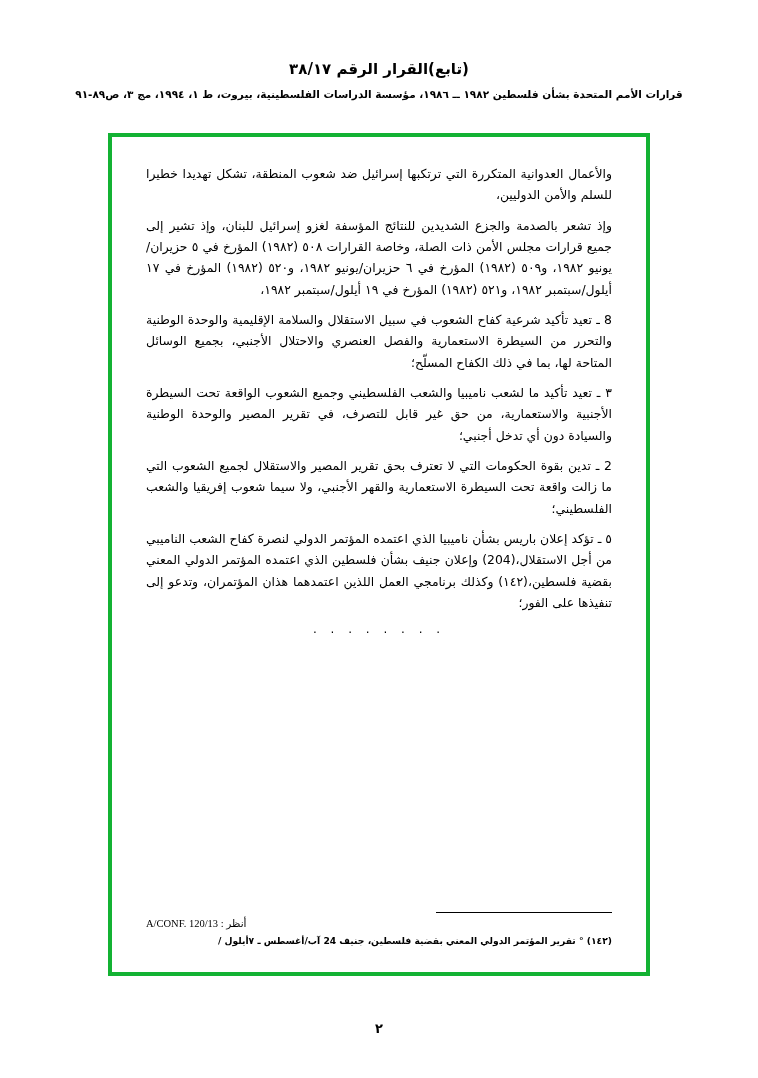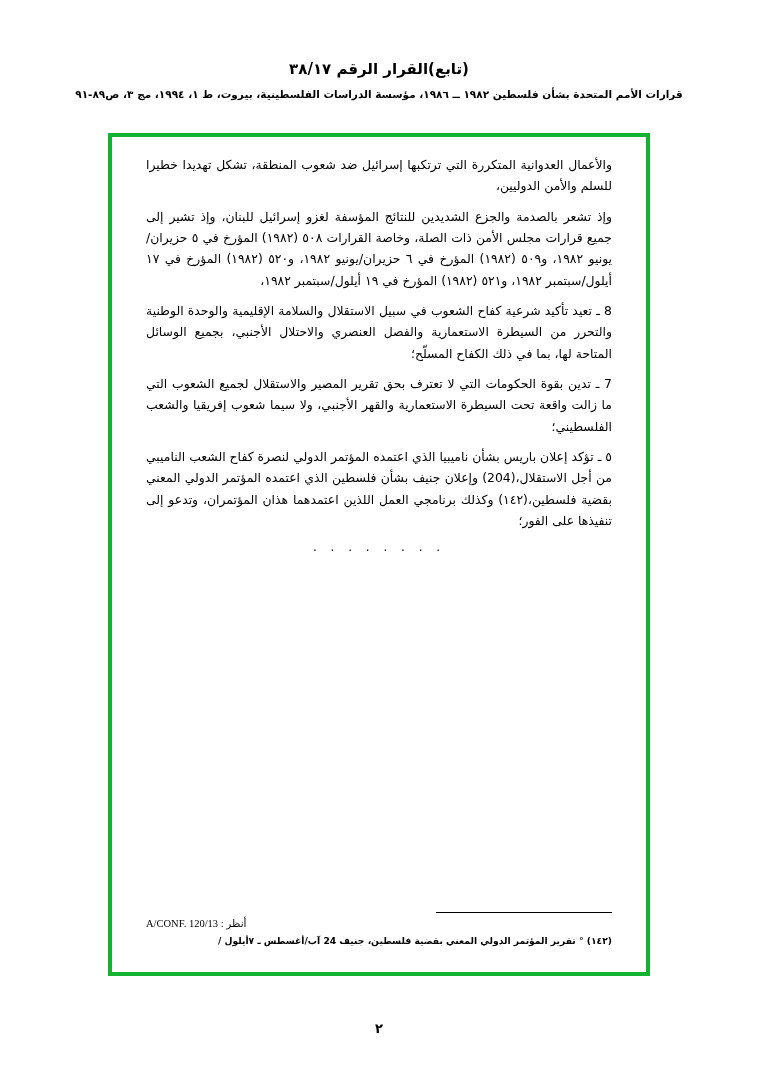--- a/index.html
+++ b/index.html
@@ -59,21 +59,21 @@
   }
   .body-text p {
     margin: 0 0 9px 0;
     font-size: 12.4px;
     line-height: 1.72;
     text-align: justify;
     text-align-last: right;
     direction: rtl;
   }
   .body-text p.first {
-    margin-top: 1px;
+    margin-top: 10px;
   }
   .dots {
     text-align: center;
     letter-spacing: 5px;
     font-size: 12px;
     margin: 6px 0 10px 0;
     direction: rtl;
   }
   .footnote-area {
     position: absolute;
@@ -121,21 +121,22 @@
     <div class="doc-title">(تابع)القرار الرقم ٣٨/١٧</div>
     <div class="doc-subtitle">قرارات الأمم المتحدة بشأن فلسطين ١٩٨٢ ــ ١٩٨٦، مؤسسة الدراسات الفلسطينية، بيروت، ط ١، ١٩٩٤، مج ٣، ص٨٩-٩١</div>
   </div>
 
   <div class="frame">
     <div class="frame-inner">
       <div class="body-text">
         <p class="first">والأعمال العدوانية المتكررة التي ترتكبها إسرائيل ضد شعوب المنطقة، تشكل تهديدا خطيرا للسلم والأمن الدوليين،</p>
         <p>وإذ تشعر بالصدمة والجزع الشديدين للنتائج المؤسفة لغزو إسرائيل للبنان، وإذ تشير إلى جميع قرارات مجلس الأمن ذات الصلة، وخاصة القرارات ٥٠٨ (١٩٨٢) المؤرخ في ٥ حزيران/ يونيو ١٩٨٢، و٥٠٩ (١٩٨٢) المؤرخ في ٦ حزيران/يونيو ١٩٨٢، و٥٢٠ (١٩٨٢) المؤرخ في ١٧ أيلول/سبتمبر ١٩٨٢، و٥٢١ (١٩٨٢) المؤرخ في ١٩ أيلول/سبتمبر ١٩٨٢،</p>
         <p>8 ـ تعيد تأكيد شرعية كفاح الشعوب في سبيل الاستقلال والسلامة الإقليمية والوحدة الوطنية والتحرر من السيطرة الاستعمارية والفصل العنصري والاحتلال الأجنبي، بجميع الوسائل المتاحة لها، بما في ذلك الكفاح المسلّح؛</p>
-        <p>7 ـ تدين بقوة الحكومات التي لا تعترف بحق تقرير المصير والاستقلال لجميع الشعوب التي ما زالت واقعة تحت السيطرة الاستعمارية والقهر الأجنبي، ولا سيما شعوب إفريقيا والشعب الفلسطيني؛</p>
+        <p>٣ ـ تعيد تأكيد ما لشعب ناميبيا والشعب الفلسطيني وجميع الشعوب الواقعة تحت السيطرة الأجنبية والاستعمارية، من حق غير قابل للتصرف، في تقرير المصير والوحدة الوطنية والسيادة دون أي تدخل أجنبي؛</p>
+        <p>2 ـ تدين بقوة الحكومات التي لا تعترف بحق تقرير المصير والاستقلال لجميع الشعوب التي ما زالت واقعة تحت السيطرة الاستعمارية والقهر الأجنبي، ولا سيما شعوب إفريقيا والشعب الفلسطيني؛</p>
         <p>٥ ـ تؤكد إعلان باريس بشأن ناميبيا الذي اعتمده المؤتمر الدولي لنصرة كفاح الشعب الناميبي من أجل الاستقلال،(204) وإعلان جنيف بشأن فلسطين الذي اعتمده المؤتمر الدولي المعني بقضية فلسطين،(١٤٢) وكذلك برنامجي العمل اللذين اعتمدهما هذان المؤتمران، وتدعو إلى تنفيذها على الفور؛</p>
         <div class="dots">. . . . . . . .</div>
       </div>
 
       <div class="footnote-area">
         <div class="footnote-rule"></div>
         <div class="fn-ref">A/CONF. 120/13 : أنظر</div>
         <div class="fn-line">(١٤٢)    ° تقرير المؤتمر الدولي المعني بقضية فلسطين، جنيف 24 آب/أغسطس ـ ٧أيلول /</div>
       </div>
     </div>

